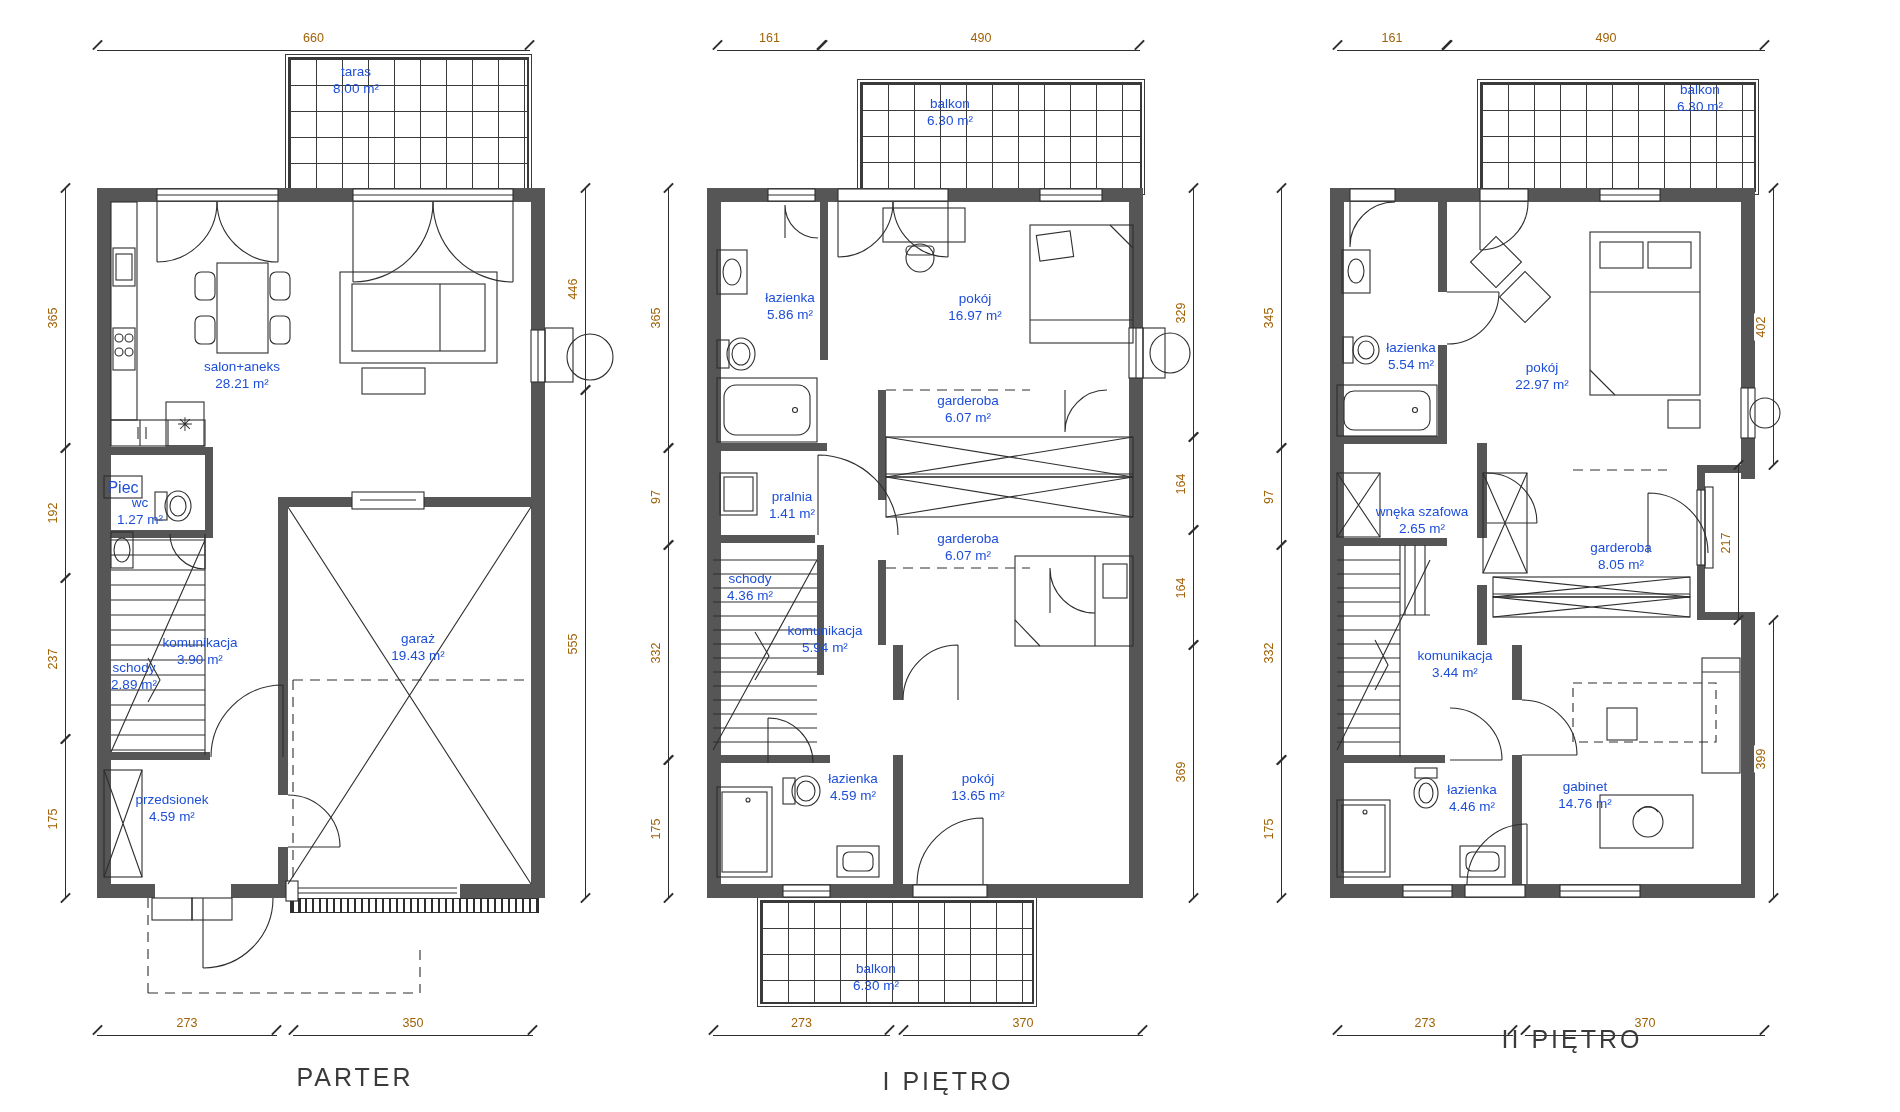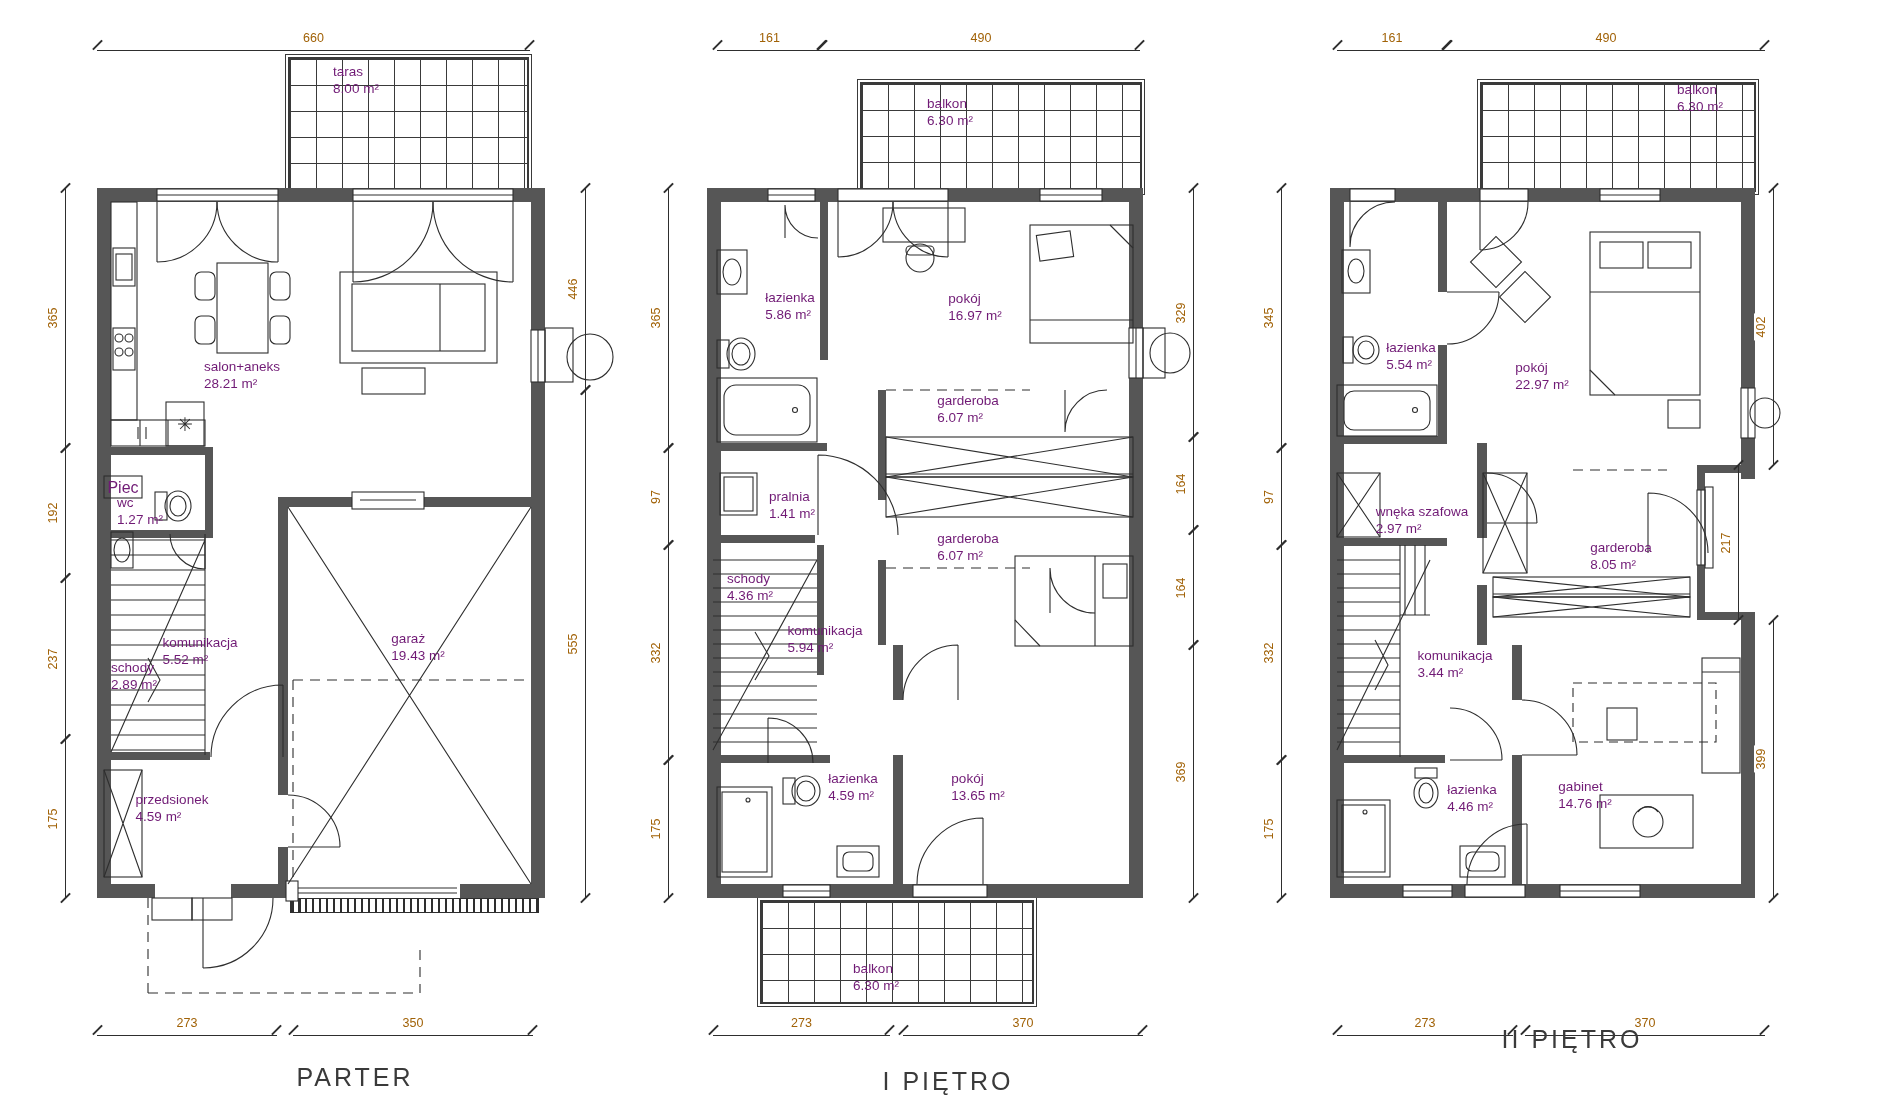--- a/index.html
+++ b/index.html
@@ -11,22 +11,22 @@
     background-image:repeating-linear-gradient(90deg,#3a3a3a 0 1px,transparent 1px 26px),
                      repeating-linear-gradient(180deg,#3a3a3a 0 1px,transparent 1px 26px);
     border:2px solid #3a3a3a;outline:1px solid #3a3a3a;outline-offset:2px;
   }
   .hatch{
     position:absolute;border:1px solid #2e2e2e;
     background-image:repeating-linear-gradient(90deg,#2e2e2e 0 2.5px,transparent 2.5px 7px);
   }
   
   .room-label{
-    position:absolute;transform:translate(-50%,-50%);text-align:left;
-    font-size:13.5px;line-height:17px;white-space:nowrap;color:#701a75;
+    position:absolute;transform:translate(-50%,-50%);text-align:center;
+    font-size:13.5px;line-height:17px;white-space:nowrap;color:#1d4ed8;
   }
   .room-label span{display:block;}
   .room-label.small{font-size:16px;line-height:13px;}
   
   .dim-h,.dim-v{position:absolute;font-size:12.5px;color:#a16207;}
   .dim-h{border-top:1px solid #2e2e2e;height:0;}
   .dim-v{border-left:1px solid #2e2e2e;width:0;}
   .dim-h::before,.dim-h::after{content:"";position:absolute;top:-7px;width:13px;height:0;border-top:2px solid #2e2e2e;transform:rotate(-45deg);}
   .dim-h::before{left:-6px;}
   .dim-h::after{right:-6px;}
@@ -324,21 +324,21 @@
   </div>
 <div class="room-label small" style="left:123px;top:487px;">
     <span>Piec</span>
   </div>
 <div class="room-label" style="left:140px;top:511px;">
     <span>wc</span>
     <span>1.27 m²</span>
   </div>
 <div class="room-label" style="left:200px;top:651px;">
     <span>komunikacja</span>
-    <span>5.52 m²</span>
+    <span>3.90 m²</span>
   </div>
 <div class="room-label" style="left:134px;top:676px;">
     <span>schody</span>
     <span>2.89 m²</span>
   </div>
 <div class="room-label" style="left:172px;top:808px;">
     <span>przedsionek</span>
     <span>4.59 m²</span>
   </div>
 <div class="room-label" style="left:418px;top:647px;">
@@ -399,21 +399,21 @@
 <div class="room-label" style="left:1411px;top:356px;">
     <span>łazienka</span>
     <span>5.54 m²</span>
   </div>
 <div class="room-label" style="left:1542px;top:376px;">
     <span>pokój</span>
     <span>22.97 m²</span>
   </div>
 <div class="room-label" style="left:1422px;top:520px;">
     <span>wnęka szafowa</span>
-    <span>2.97 m²</span>
+    <span>2.65 m²</span>
   </div>
 <div class="room-label" style="left:1621px;top:556px;">
     <span>garderoba</span>
     <span>8.05 m²</span>
   </div>
 <div class="room-label" style="left:1455px;top:664px;">
     <span>komunikacja</span>
     <span>3.44 m²</span>
   </div>
 <div class="room-label" style="left:1472px;top:798px;">

